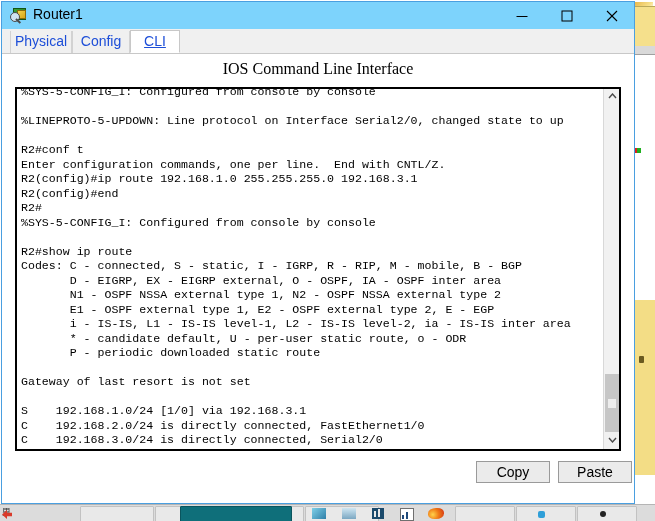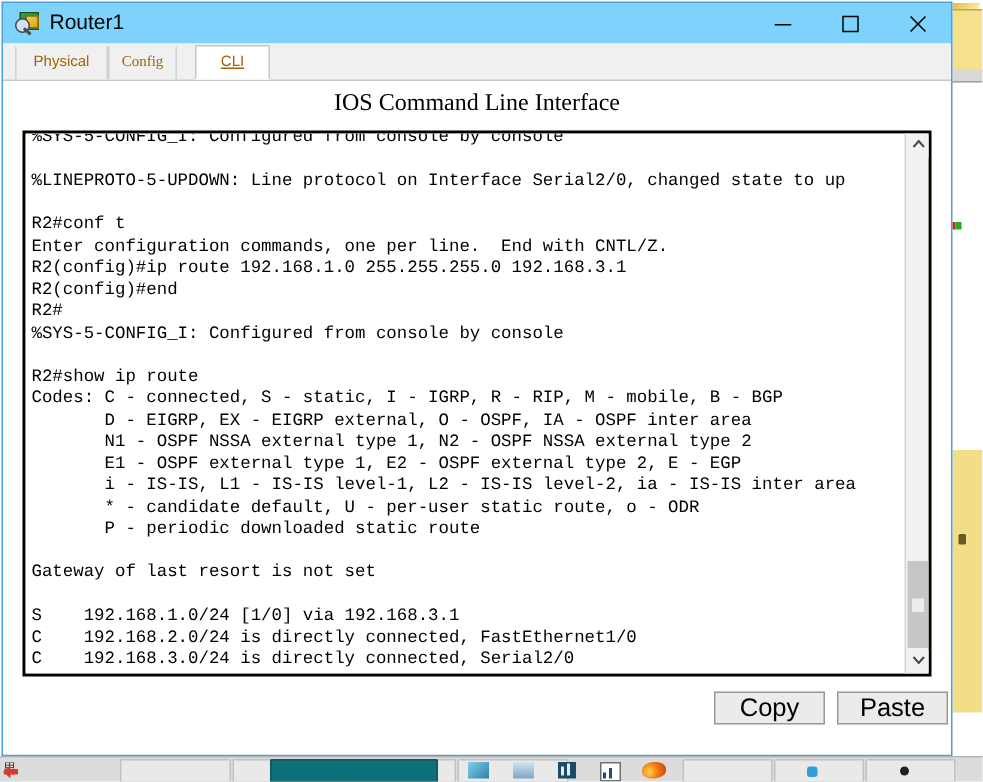--- a/index.html
+++ b/index.html
@@ -205,42 +205,42 @@
     position: relative;
     height: 24px;
     background: #f0f0f0;
     border-bottom: 1px solid #c8c8c8;
   }
   .tab {
     position: absolute;
     top: 2px;
     height: 22px;
     line-height: 21px;
-    font-size: 10px;
-    color: #a16207;
+    font-size: 14px;
+    color: #1d4ed8;
     text-align: center;
     background: #f0f0f0;
     border-left: 1px solid #d2d2d2;
     border-right: 1px solid #d2d2d2;
     box-sizing: border-box;
     font-family: "Liberation Sans", sans-serif;
     cursor: default;
   }
   .tab.active {
     background: #ffffff;
     border-top: 1px solid #c8c8c8;
     border-left: 1px solid #c8c8c8;
     border-right: 1px solid #c8c8c8;
     border-bottom: 1px solid #ffffff;
     height: 23px;
     top: 1px;
     z-index: 3;
   }
   #tab-physical { left: 8px;  width: 62px; }
-  #tab-config   { left: 70px; width: 46px; font-family: Liberation Serif, serif; }
+  #tab-config   { left: 70px; width: 58px; }
   #tab-cli      { left: 128px; width: 50px; text-decoration: underline; }
 
   
   #content {
     position: relative;
     height: 450px;
     background: #ffffff;
   }
   #panel-title {
     position: absolute;
@@ -315,21 +315,21 @@
     position:absolute; left:3px; top:25px; width:8px; height:9px; background:#ededed;
   }
 
   
   #btn-copy, #btn-paste {
     position: absolute;
     top: 407px;
     height: 22px;
     background: #ebebeb;
     border: 1px solid #9a9a9a;
-    font-size: 17px;
+    font-size: 14px;
     font-family: "Liberation Sans", sans-serif;
     color: #000000;
     text-align: center;
     line-height: 20px;
     box-sizing: border-box;
     cursor: default;
   }
   #btn-copy  { left: 474px; width: 74px; }
   #btn-paste { left: 556px; width: 74px; }
 </style>

